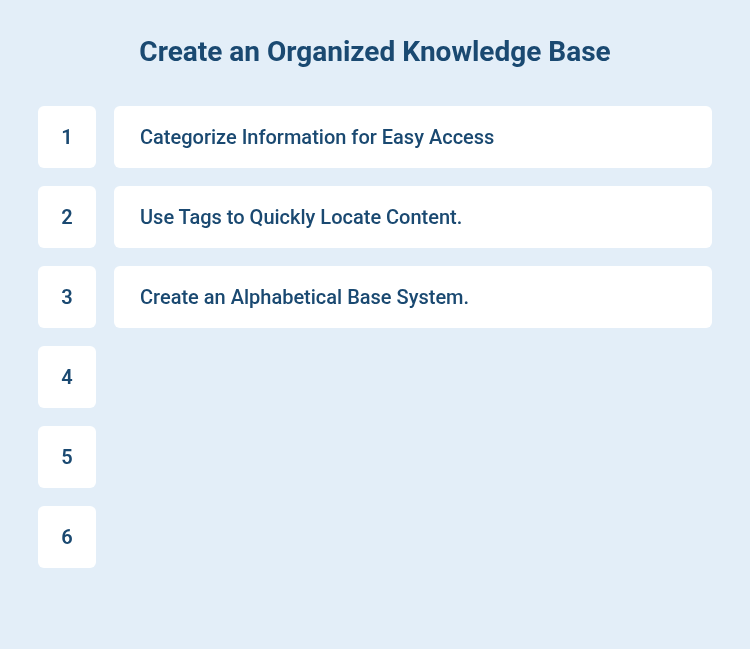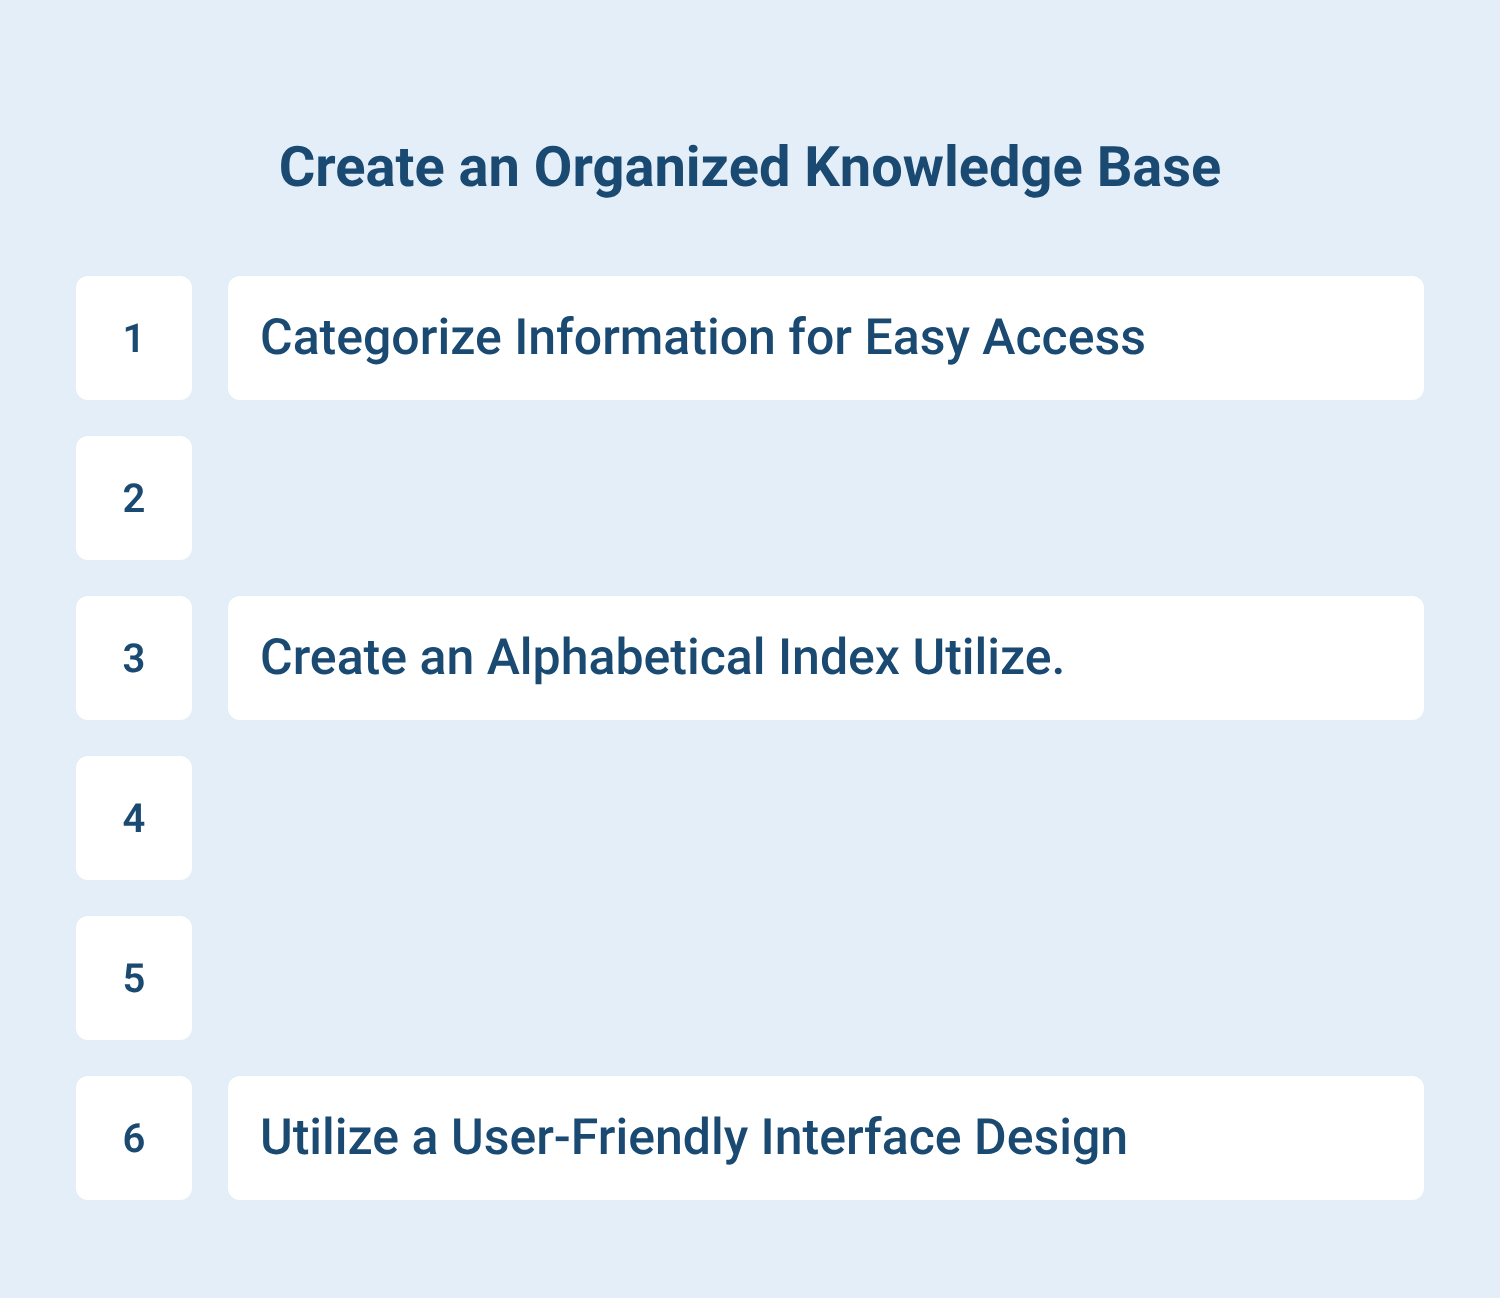--- a/index.html
+++ b/index.html
@@ -13,21 +13,20 @@
       background-color: #e3eef8;
       font-family: -apple-system, BlinkMacSystemFont, 'Segoe UI', Roboto, Helvetica, Arial, sans-serif;
       padding: 35px 38px;
     }
     .title {
       color: #1a4971;
       font-size: 28px;
       font-weight: 700;
       text-align: center;
       margin-bottom: 38px;
-      margin-top: 32px;
     }
     .list {
       display: flex;
       flex-direction: column;
       gap: 18px;
     }
     .row {
       display: flex;
       gap: 18px;
     }
@@ -44,46 +43,46 @@
       font-weight: 600;
       flex-shrink: 0;
     }
     .text-box {
       flex: 1;
       height: 62px;
       background-color: #ffffff;
       border-radius: 6px;
       display: flex;
       align-items: center;
-      padding-left: 16px;
+      padding-left: 26px;
       color: #1a4971;
-      font-size: 25px;
+      font-size: 20px;
       font-weight: 500;
     }
   </style>
 </head>
 <body>
 
 <h1 class="title">Create an Organized Knowledge Base</h1>
 
 <div class="list">
   <div class="row">
     <div class="number-box">1</div>
     <div class="text-box">Categorize Information for Easy Access</div>
   </div>
   <div class="row">
     <div class="number-box">2</div>
+    <div class="text-box">Use Tags to Quickly Locate Content.</div>
   </div>
   <div class="row">
     <div class="number-box">3</div>
-    <div class="text-box">Create an Alphabetical Index Utilize.</div>
+    <div class="text-box">Create an Alphabetical Base System.</div>
   </div>
   <div class="row">
     <div class="number-box">4</div>
   </div>
   <div class="row">
     <div class="number-box">5</div>
   </div>
   <div class="row">
     <div class="number-box">6</div>
-    <div class="text-box">Utilize a User-Friendly Interface Design</div>
   </div>
 </div>
 
 </body></html>

